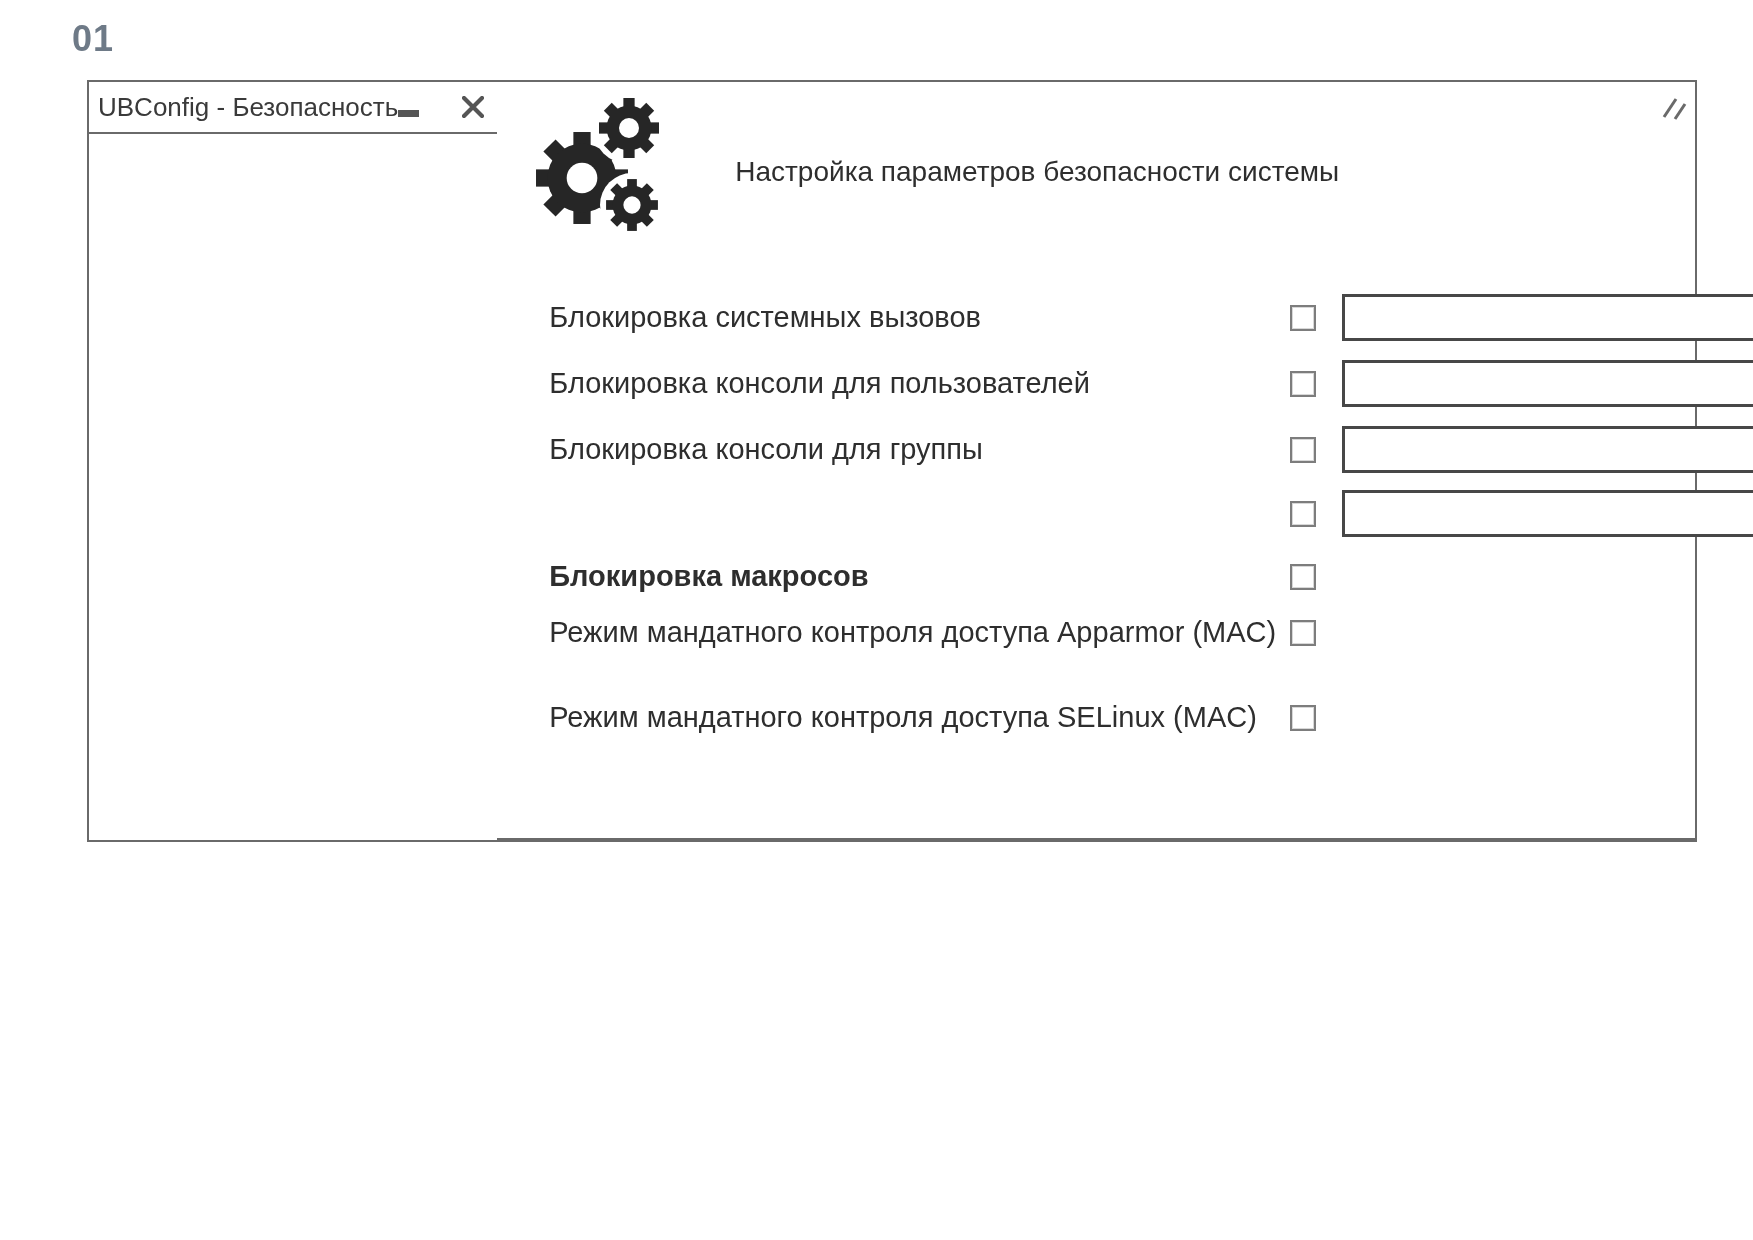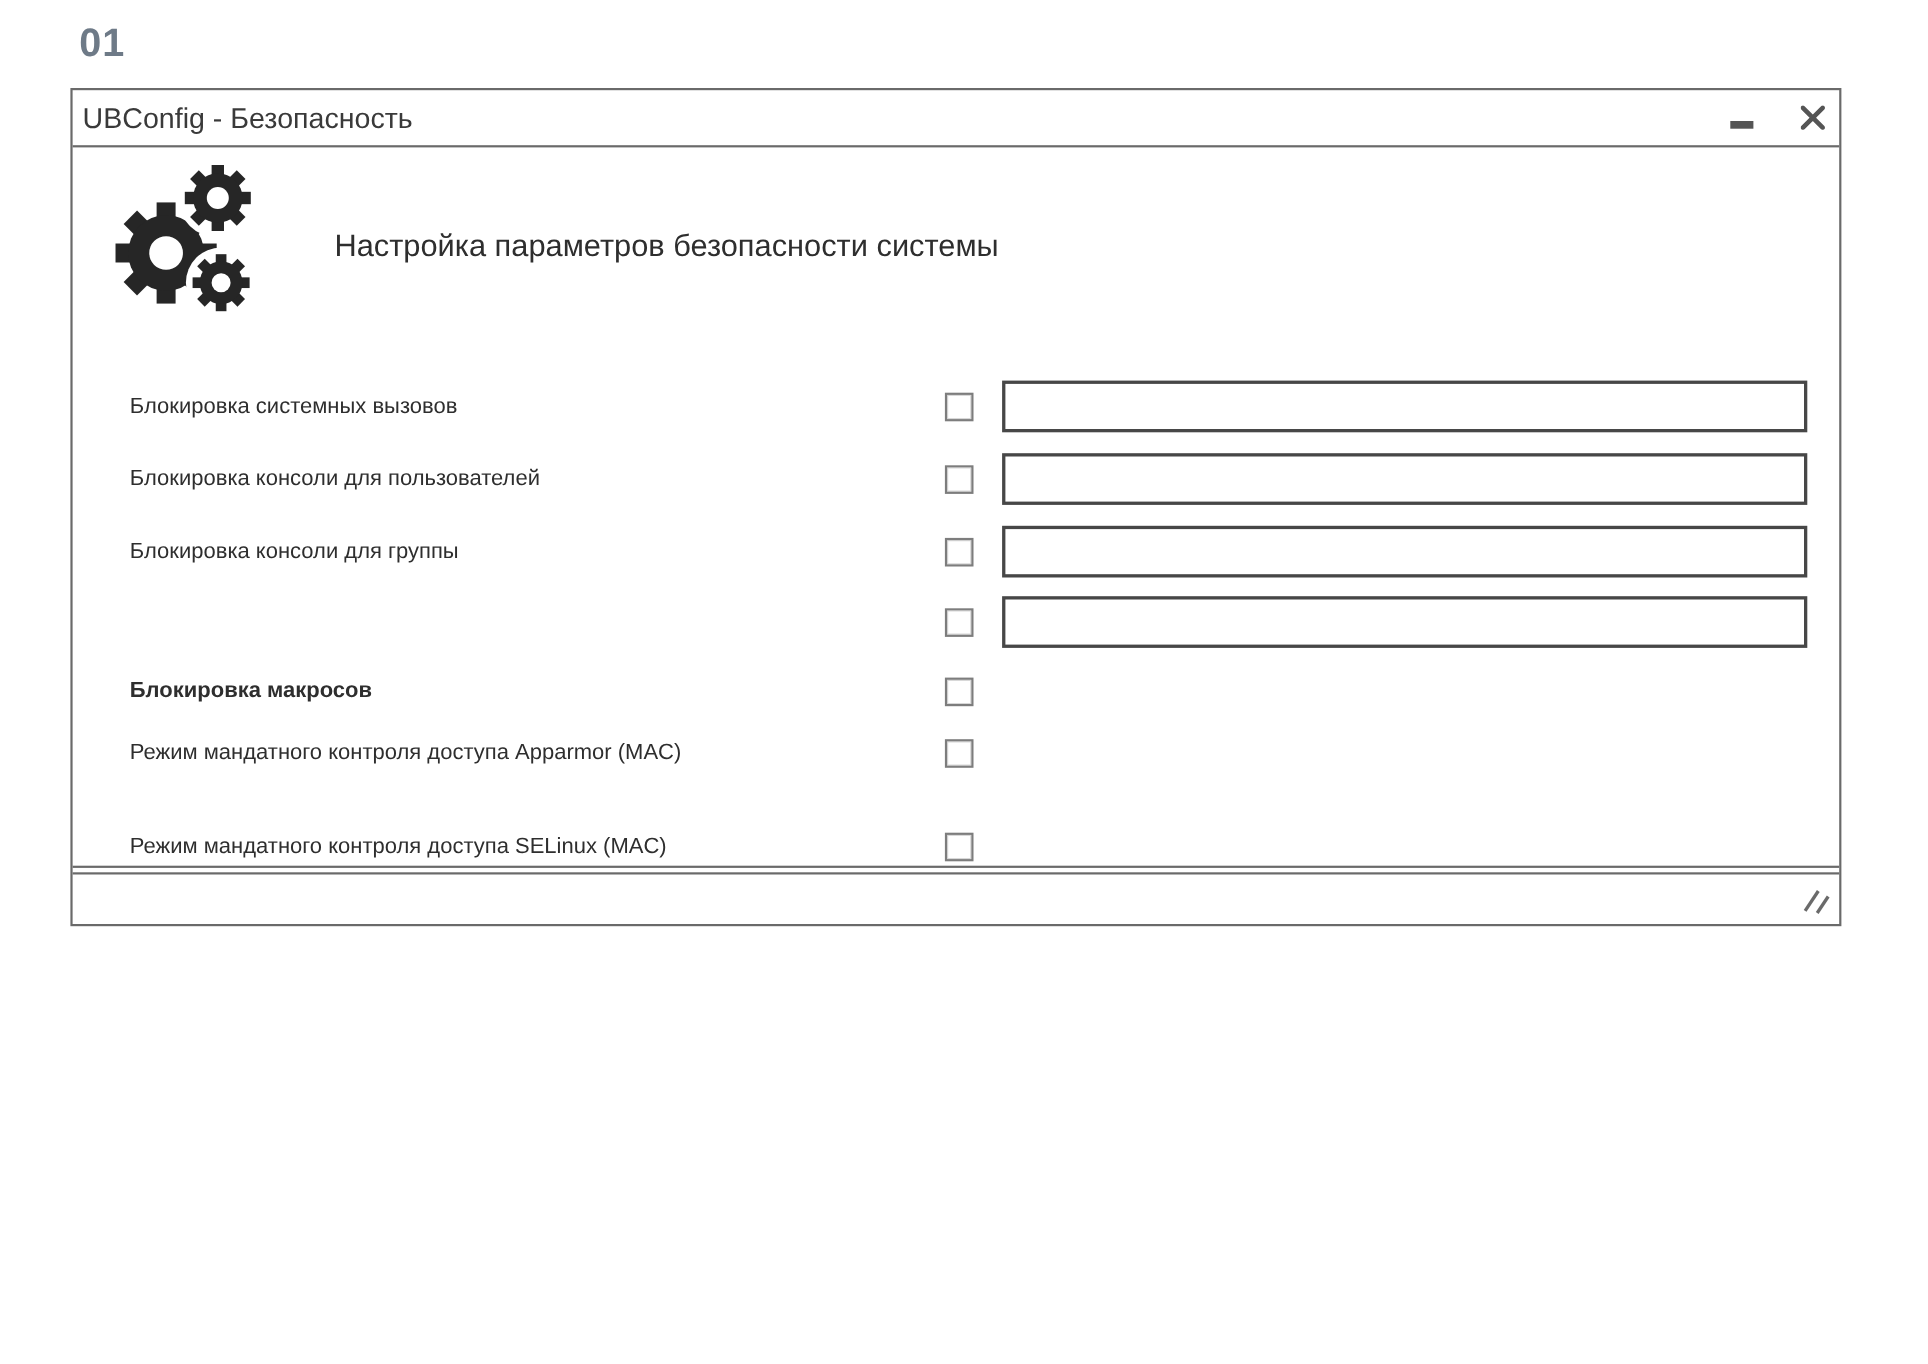--- a/index.html
+++ b/index.html
@@ -4,38 +4,38 @@
 <style>
   :root{
     --frame:#6a6a6a; --text:#2e2e2e; --field-border:#474747;
     --cb-border:#7d7d7d; --icon:#262626; --page-label:#6e7a87; --control:#555555;
   }
   *{margin:0;padding:0;box-sizing:border-box;}
   html,body{width:1753px;height:1240px;background:#ffffff;overflow:hidden;
     font-family:"Liberation Sans", sans-serif;color:var(--text);}
   .page-label{position:absolute;left:28px;top:18px;font-size:36px;font-weight:bold;
     color:var(--page-label);letter-spacing:1px;margin-left:44px;}
-  .window{position:absolute;left:64px;top:80px;width:1610px;height:762px;
-    border:2px solid var(--frame);background:#fff;display:flex;flex-direction:column;}
+  .window{position:absolute;left:87px;top:80px;width:1610px;height:762px;
+    border:2px solid var(--frame);background:#fff;display:flex;flex-direction:row;}
   
   .titlebar{height:52px;border-bottom:2px solid var(--frame);display:flex;
     align-items:center;flex:0 0 auto;}
   .title{font-size:26px;padding-left:9px;color:#3a3a3a;}
   .win-buttons{margin-left:auto;display:flex;align-items:center;height:50px;margin-right:13px;}
   .btn-min{width:22px;height:50px;display:flex;align-items:center;cursor:default;}
   .btn-min .dash{width:21px;height:7px;background:var(--control);margin-top:12px;}
   .btn-close{width:22px;height:50px;display:flex;align-items:center;justify-content:center;
     margin-left:42px;cursor:default;}
   
   .main{position:relative;flex:1 1 auto;border-bottom:2px solid var(--frame);}
   .gears{position:absolute;left:37px;top:8px;}
   .header-text{position:absolute;left:238px;top:70px;font-size:28px;line-height:40px;
     white-space:nowrap;}
   .row{position:absolute;left:0;width:100%;height:47px;display:flex;align-items:center;}
-  .row-label{position:absolute;left:52px;font-size:20px;white-space:nowrap;}
+  .row-label{position:absolute;left:52px;font-size:29px;white-space:nowrap;}
   .checkbox{position:absolute;left:793px;width:26px;height:26px;background:#fff;
     border:2px solid var(--cb-border);box-shadow:inset 0 0 0 1px #d8d8d8;}
   .textfield{position:absolute;left:845px;width:732px;height:47px;background:#fff;
     border:3px solid var(--field-border);font-size:26px;padding:0 10px;
     font-family:"Liberation Sans", sans-serif;color:var(--text);outline:none;}
   
   .sep-gap{height:4px;flex:0 0 auto;}
   .statusbar{position:relative;flex:0 0 auto;height:47px;border-top:2px solid var(--frame);}
   .grip{position:absolute;right:6px;bottom:7px;}
 </style>

